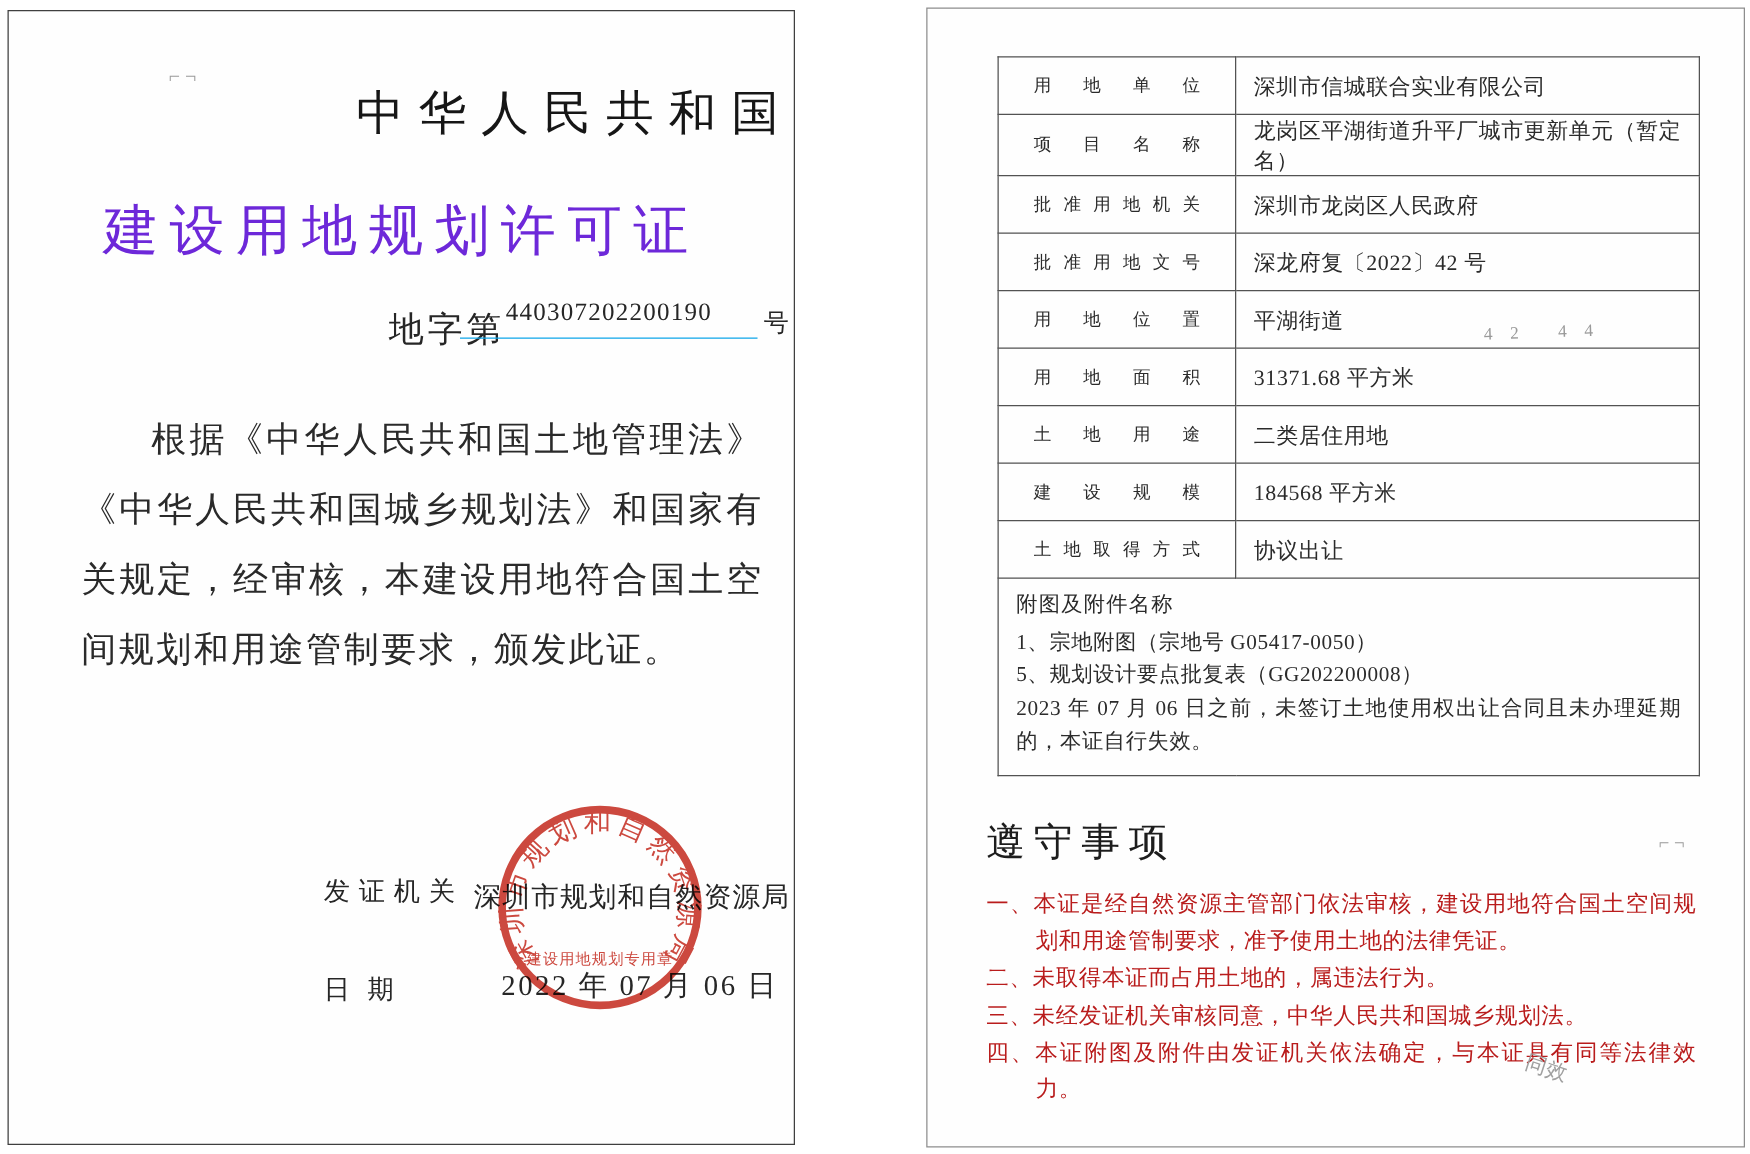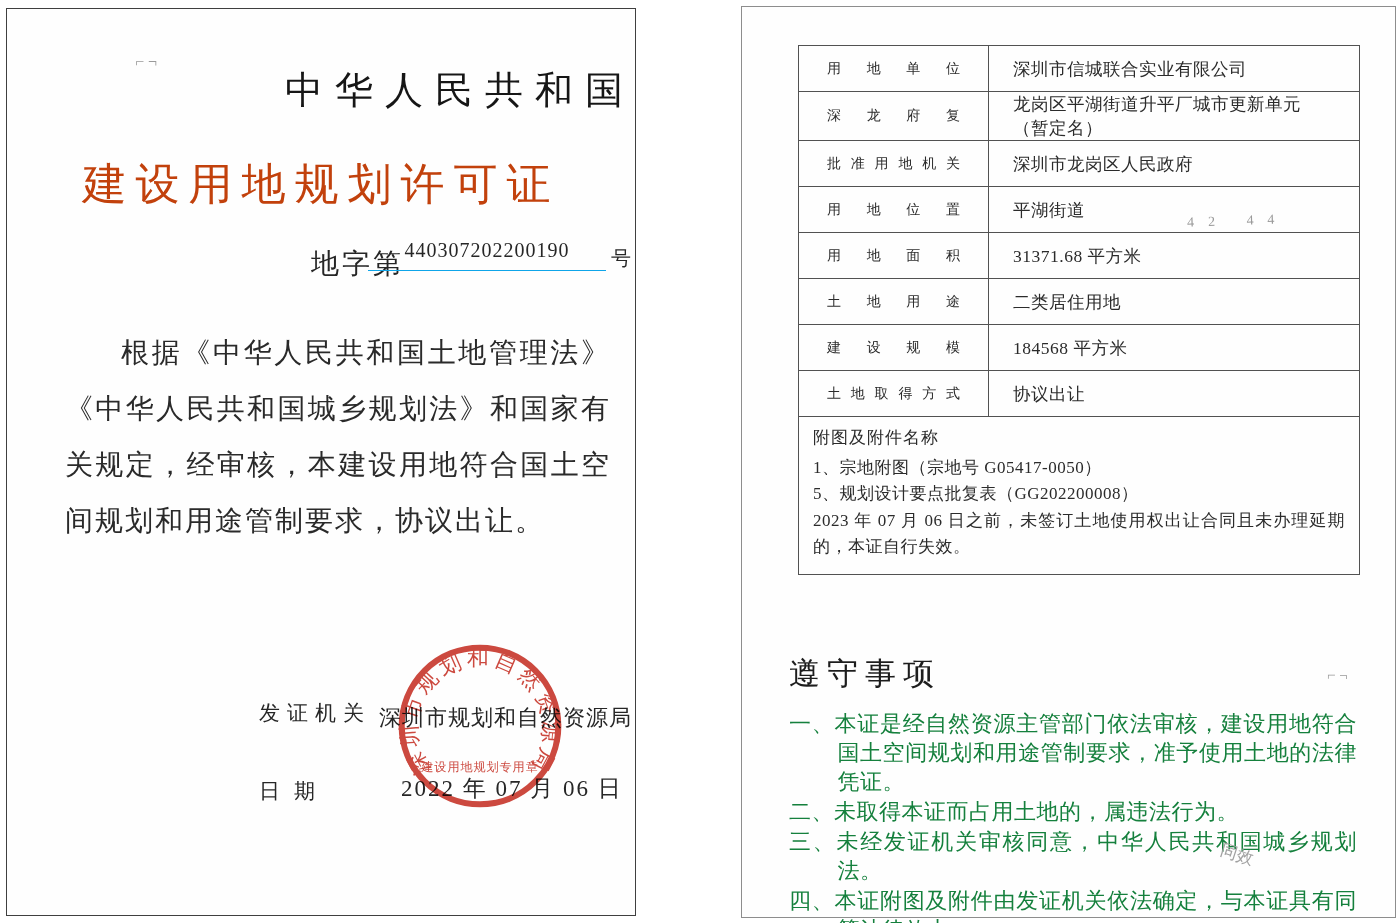--- a/index.html
+++ b/index.html
@@ -8,53 +8,53 @@
     background:#ffffff;color:#262626;
     font-family:"Liberation Serif","DejaVu Serif",serif;
   }
   .page{position:absolute;background:#fefefe;}
   .left-page{left:6px;top:8px;width:628px;height:906px;border:1px solid #3f3f3f;}
   .right-page{left:741px;top:6px;width:653px;height:910px;border:1px solid #8d8d8d;}
   .abs{position:absolute;white-space:nowrap;}
 
   
   .t1{top:56px;left:0;width:100%;text-align:right;font-size:38px;letter-spacing:12px;color:#161616;}
-  .t2{top:146px;left:0;width:100%;text-align:center;font-size:44px;letter-spacing:9px;color:#c2410c;}
+  .t2{top:146px;left:0;width:100%;text-align:center;font-size:44px;letter-spacing:9px;color:#6d28d9;}
   .s-pre{left:304px;top:236px;font-size:28px;letter-spacing:3px;}
   .s-line{left:361px;top:230px;width:238px;border-bottom:1px solid #0ea5e9;text-align:center;
           font-size:20px;letter-spacing:1px;padding-bottom:8px;}
   .s-suf{left:604px;top:236px;font-size:20px;}
   .body-par{position:absolute;left:58px;top:316px;width:546px;margin:0;
             font-size:28px;line-height:56px;letter-spacing:2px;
             text-indent:2em;text-align:justify;color:#2a2a2a;}
   .issuer-label{left:252px;top:690px;font-size:21px;letter-spacing:7px;}
   .issuer-value{left:372px;top:694px;font-size:22px;letter-spacing:1px;}
   .date-label{left:252px;top:768px;font-size:21px;letter-spacing:14px;}
   .date-value{left:394px;top:764px;font-size:23px;letter-spacing:2px;}
   .seal{position:absolute;left:386px;top:630px;width:174px;height:174px;
         mix-blend-mode:multiply;opacity:.92;}
 
   
   .info-table{position:absolute;left:56px;top:38px;width:562px;border-collapse:collapse;
               table-layout:fixed;}
   .info-table td{border:1px solid #525252;vertical-align:middle;color:#2b2b2b;}
   .info-table .lbl{width:133px;height:45px;padding:0 28px;font-size:14px;
                    text-align:justify;text-align-last:justify;}
-  .info-table .val{padding:0 24px;font-size:17.5px;letter-spacing:.5px;}
+  .info-table .val{padding:0 14px;font-size:17.5px;letter-spacing:.5px;}
   .val-rel{position:relative;margin-left:40px;}
   .loc-noise{position:absolute;left:198px;top:26px;font-size:14px;color:#8f8f8f;
              letter-spacing:14px;transform:rotate(-2deg);}
   .attach-cell{padding:9px 14px 14px 14px !important;margin-top:19px;}
   .attach-title{font-size:17px;margin-bottom:6px;letter-spacing:1px;}
   .attach-item{font-size:17px;line-height:26px;letter-spacing:.5px;}
   .attach-note{font-size:17px;line-height:26px;letter-spacing:.5px;white-space:normal;
                text-align:justify;margin-top:1px;}
   .comp-title{left:47px;top:646px;font-size:31px;letter-spacing:7px;color:#1d1d1d;}
   .comp-list{position:absolute;left:47px;top:702px;width:568px;}
-  .comp-item{font-size:22px;line-height:29px;letter-spacing:.5px;color:#15803d;
+  .comp-item{font-size:18px;line-height:29px;letter-spacing:.5px;color:#b91c1c;
              padding-left:2.2em;text-indent:-2.2em;text-align:justify;margin-bottom:1px;}
 
   
   .artifact{color:#9a9a9a;}
   .art-title{left:128px;top:44px;font-size:16px;letter-spacing:4px;}
   .art-comp{left:585px;top:660px;font-size:15px;}
   .art-corner{left:478px;top:836px;font-size:17px;transform:rotate(18deg);color:#a0a0a0;}
 </style>
 </head>
 <body>
@@ -64,21 +64,21 @@
   <div class="page left-page">
     <div class="abs artifact art-title">⌐¬</div>
 
     <div class="abs t1">中华人民共和国</div>
     <div class="abs t2">建设用地规划许可证</div>
 
     <div class="abs s-pre">地字第</div>
     <div class="abs s-line">440307202200190</div>
     <div class="abs s-suf">号</div>
 
-    <p class="body-par">根据《中华人民共和国土地管理法》《中华人民共和国城乡规划法》和国家有关规定，经审核，本建设用地符合国土空间规划和用途管制要求，协议出让。</p>
+    <p class="body-par">根据《中华人民共和国土地管理法》《中华人民共和国城乡规划法》和国家有关规定，经审核，本建设用地符合国土空间规划和用途管制要求，颁发此证。</p>
 
     <div class="abs issuer-label">发证机关</div>
     <div class="abs issuer-value">深圳市规划和自然资源局</div>
     <div class="abs date-label">日期</div>
     <div class="abs date-value">2022 年 07 月 06 日</div>
 
     <svg class="seal" viewBox="0 0 200 200">
       <defs>
         <path id="seal-arc" d="M 36,138 A 73,73 0 1 1 164,138" fill="none"></path>
       </defs>
@@ -92,26 +92,30 @@
 
   <div class="page right-page">
 
     <table class="info-table">
       <tbody>
         <tr>
           <td class="lbl">用地单位</td>
           <td class="val">深圳市信城联合实业有限公司</td>
         </tr>
         <tr>
-          <td class="lbl">深龙府复</td>
+          <td class="lbl">项目名称</td>
           <td class="val">龙岗区平湖街道升平厂城市更新单元（暂定名）</td>
         </tr>
         <tr>
           <td class="lbl">批准用地机关</td>
           <td class="val">深圳市龙岗区人民政府</td>
+        </tr>
+        <tr>
+          <td class="lbl">批准用地文号</td>
+          <td class="val">深龙府复〔2022〕42 号</td>
         </tr>
         <tr>
           <td class="lbl">用地位置</td>
           <td class="val val-rel">
             <span>平湖街道</span>
             <span class="loc-noise artifact">42   44</span>
           </td>
         </tr>
         <tr>
           <td class="lbl">用地面积</td>

